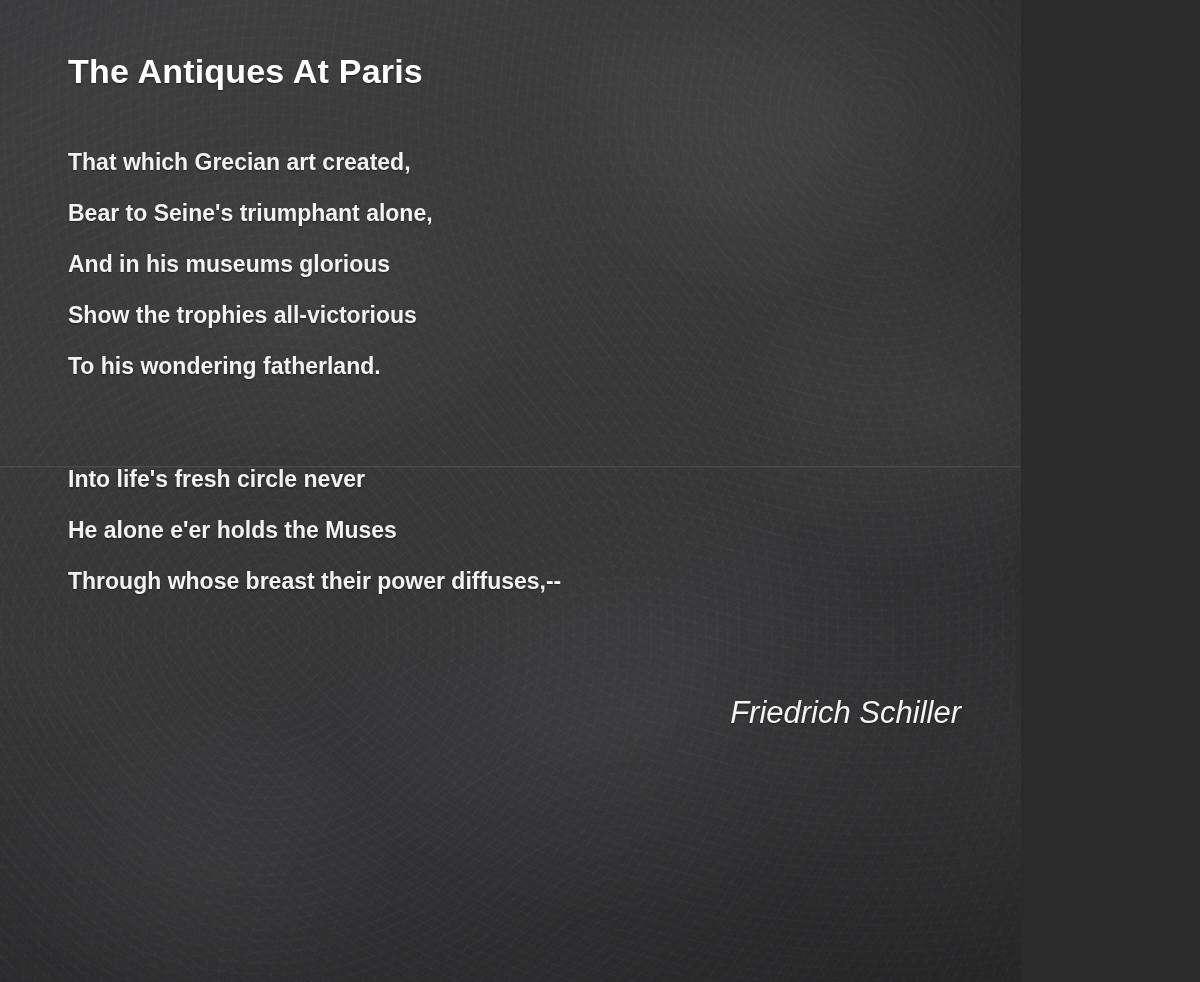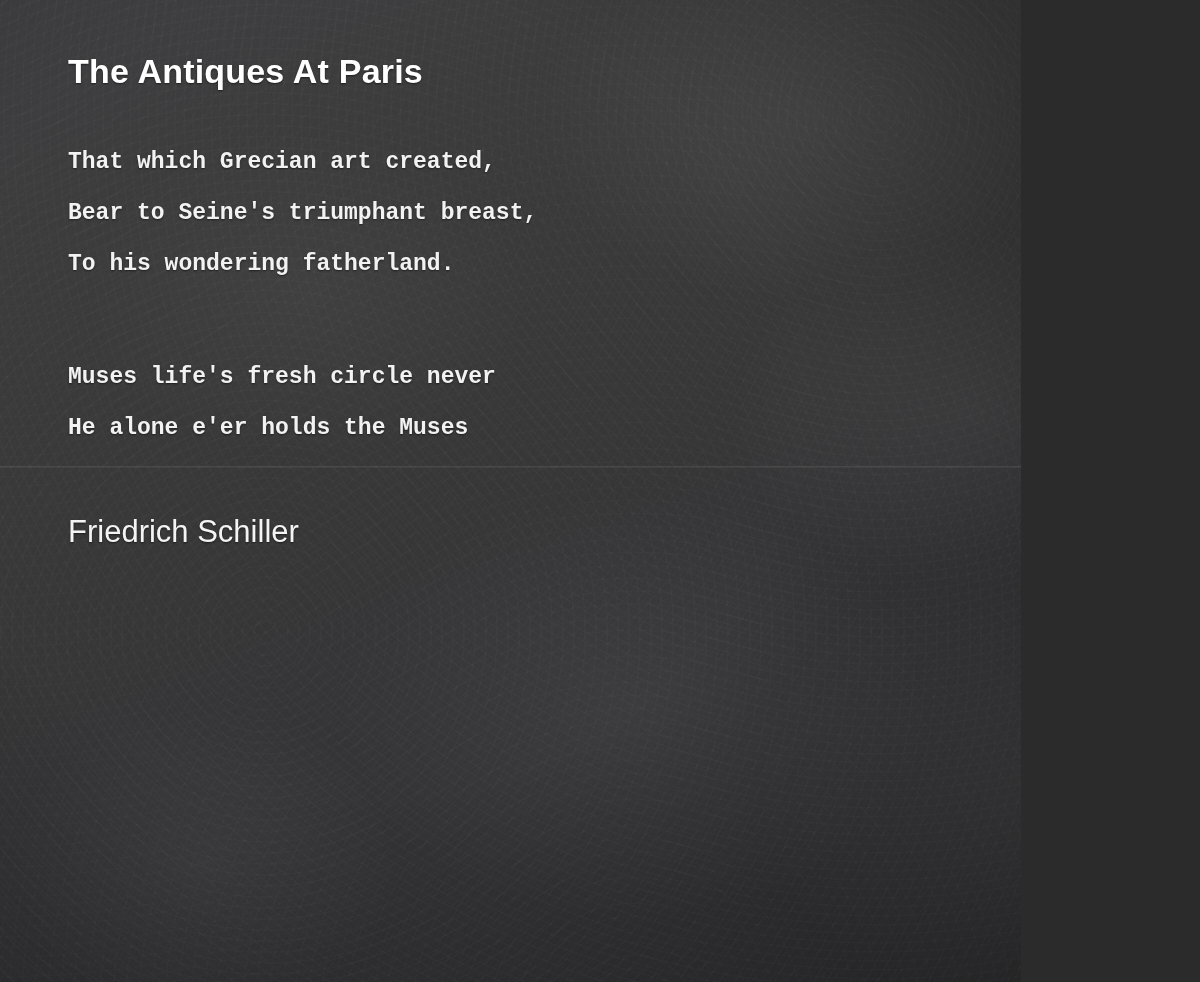--- a/index.html
+++ b/index.html
@@ -92,50 +92,54 @@
   .stanza.second {
     margin-top: 62px;
   }
   .poem-line {
     color: #f2f2f2;
     font-size: 23px;
     font-weight: bold;
     line-height: 51px;
     white-space: pre;
     text-shadow: 0 1px 2px rgba(0,0,0,0.5);
-    font-family: Liberation Mono, monospace;
   }
 
   .poem-author {
-    margin-top: 60px;
+    margin-top: 88px;
     color: #f4f4f4;
     font-size: 31px;
+    font-style: italic;
     font-weight: normal;
     text-shadow: 0 1px 2px rgba(0,0,0,0.5);
+    text-align: right;
   }
 </style>
 </head>
 <body>
 
 <div class="poem-card">
   <div class="bg-base"></div>
   <div class="bg-swirl"></div>
   <div class="bg-fiber"></div>
   <div class="bg-vignette"></div>
   <div class="seam"></div>
 
   <div class="content">
     <h1 class="poem-title">The Antiques At Paris</h1>
 
     <div class="stanza first">
       <div class="poem-line">That which Grecian art created,</div>
-      <div class="poem-line">Bear to Seine's triumphant breast,</div>
+      <div class="poem-line">Bear to Seine's triumphant alone,</div>
+      <div class="poem-line">And in his museums glorious</div>
+      <div class="poem-line">Show the trophies all-victorious</div>
       <div class="poem-line">To his wondering fatherland.</div>
     </div>
 
     <div class="stanza second">
-      <div class="poem-line">Muses life's fresh circle never</div>
+      <div class="poem-line">Into life's fresh circle never</div>
       <div class="poem-line">He alone e'er holds the Muses</div>
+      <div class="poem-line">Through whose breast their power diffuses,--</div>
     </div>
 
     <div class="poem-author">Friedrich Schiller</div>
   </div>
 </div>
 
 </body></html>

